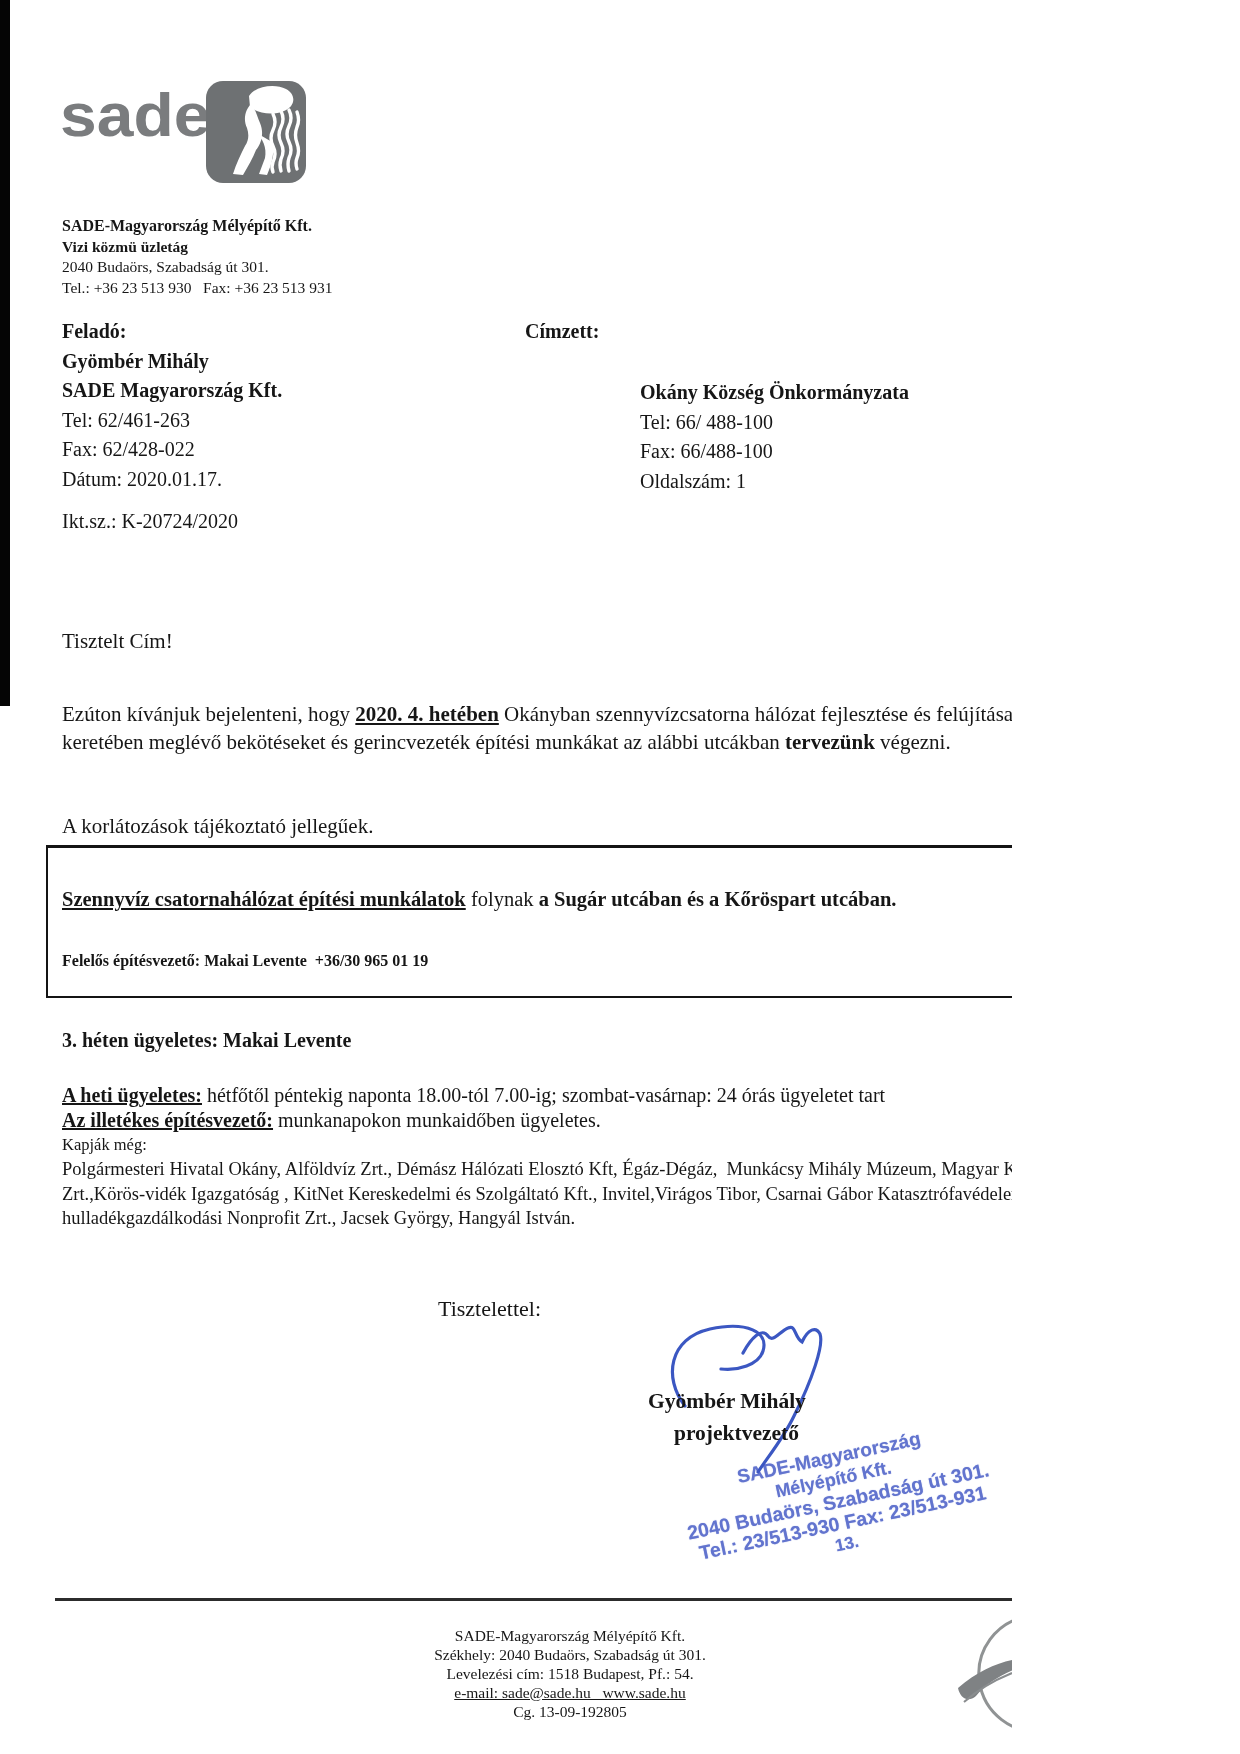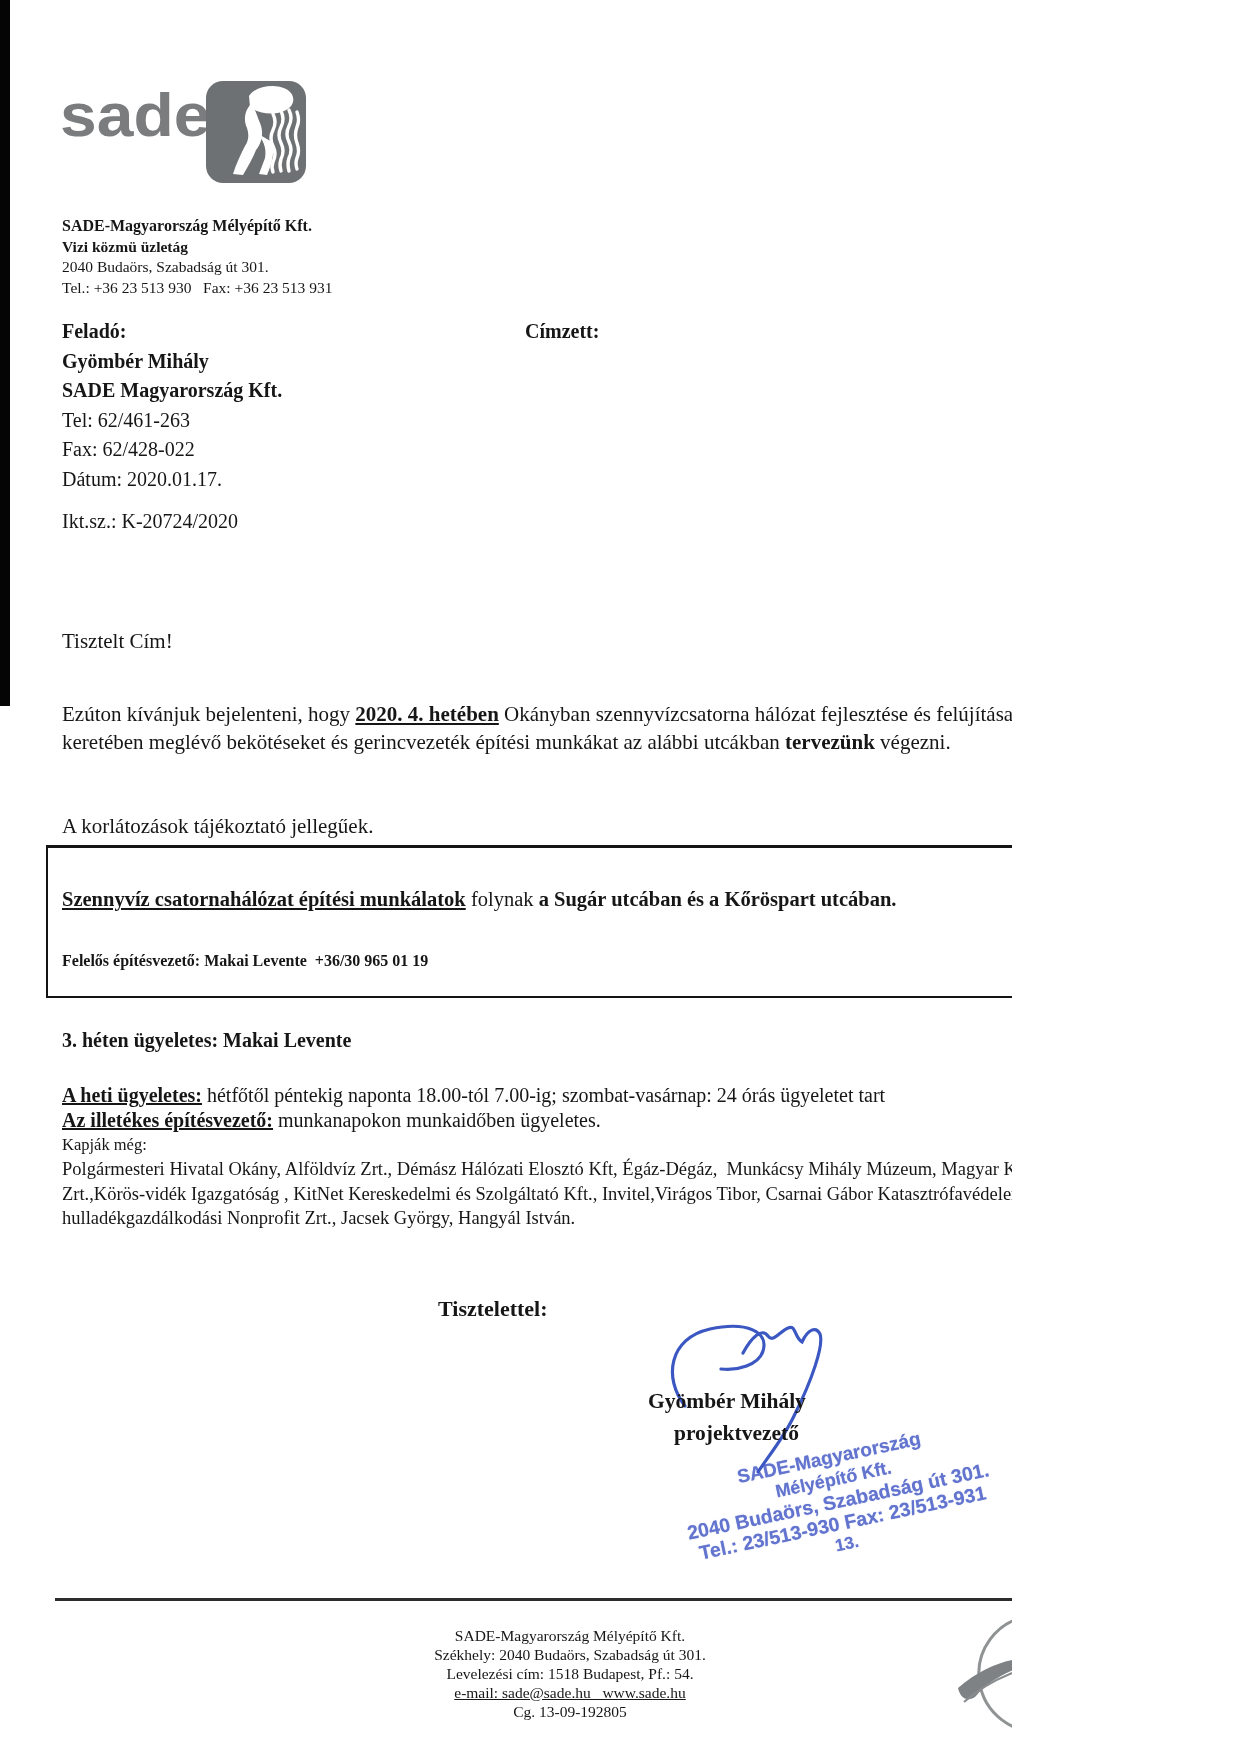--- a/index.html
+++ b/index.html
@@ -34,21 +34,21 @@
   .work-box{left:46px;top:845px;width:1082px;height:148px;border:2px solid #141414;border-top-width:3px;background:#fff;}
   .wb-line1{position:absolute;left:14px;top:40px;font-size:20.5px;}
   .wb-line2{position:absolute;left:14px;top:104px;font-size:16px;font-weight:700;}
   
   .week3{left:62px;top:1029px;font-size:20px;font-weight:700;}
   .weekly{left:62px;top:1084px;font-size:20px;}
   .manager{left:62px;top:1109px;font-size:20px;}
   .cc-label{left:62px;top:1135px;font-size:16.5px;font-weight:400;}
   .cc-text{left:62px;top:1157px;width:1105px;font-size:18.5px;line-height:24.5px;}
   
-  .closing-salute{left:438px;top:1296px;font-size:22px;font-weight:700;}
+  .closing-salute{left:438px;top:1296px;font-size:22px;font-weight:400;}
   .signature{left:655px;top:1320px;}
   .signer-name{left:648px;top:1389px;font-size:21.5px;font-weight:700;}
   .signer-title{left:674px;top:1421px;font-size:21.5px;font-weight:700;}
   
   .stamp{left:618px;top:1446px;width:440px;transform:rotate(-12deg);transform-origin:50% 50%;
     text-align:center;color:#4056c4;opacity:.82;font-family:"Liberation Sans","DejaVu Sans",sans-serif;
     font-weight:700;text-shadow:0 0 1px rgba(64,86,196,.65);}
   .stamp div{line-height:22px;}
   .st1{font-size:19px;}
   .st2{font-size:18px;}
@@ -101,20 +101,26 @@
   <div class="abs sender">
     <div class="b">Feladó:</div>
     <div class="b">Gyömbér Mihály</div>
     <div class="b">SADE Magyarország Kft.</div>
     <div>Tel: 62/461-263</div>
     <div>Fax: 62/428-022</div>
     <div>Dátum: 2020.01.17.</div>
   </div>
 
   <div class="abs recipient-heading">Címzett:</div>
+  <div class="abs recipient">
+    <div class="b">Okány Község Önkormányzata</div>
+    <div>Tel: 66/ 488-100</div>
+    <div>Fax: 66/488-100</div>
+    <div>Oldalszám: 1</div>
+  </div>
 
   <div class="abs refnum">Ikt.sz.: K-20724/2020</div>
 
 
   <div class="abs salutation">Tisztelt Cím!</div>
 
   <div class="abs para1">
     <span>Ezúton kívánjuk bejelenteni, hogy </span><span class="b u">2020. 4. hetében</span><span> Okányban szennyvízcsatorna hálózat fejlesztése és felújítása projekt keretében meglévő bekötéseket és gerincvezeték építési munkákat az alábbi utcákban </span><span class="b">tervezünk</span><span> végezni.</span>
   </div>
 

